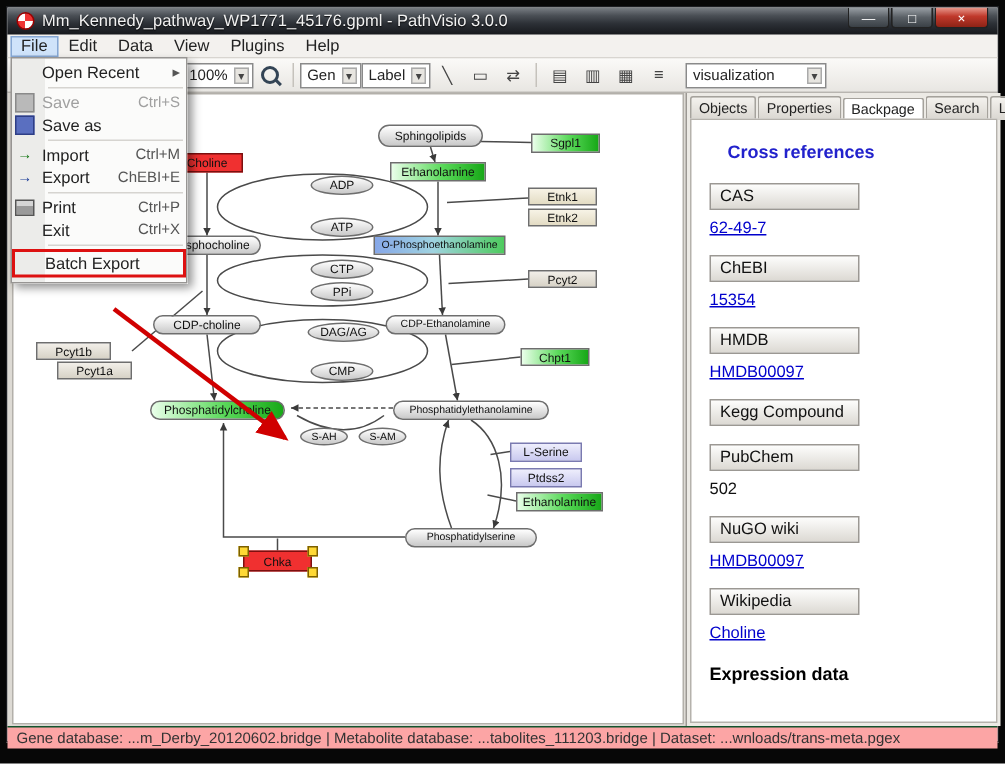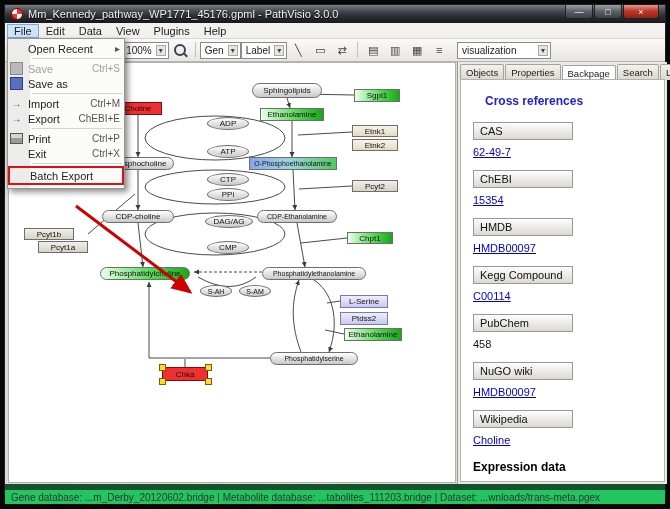--- a/index.html
+++ b/index.html
@@ -81,21 +81,21 @@
   .panel{position:absolute;left:2px;right:2px;top:17px;bottom:2px;background:#fff;border:1px solid #b5b2ac;
          padding:8px 12px;box-sizing:border-box;overflow:hidden;}
   .xref-heading{color:#2222cc;font-weight:bold;font-size:12px;margin:6px 0 2px 12px;}
   .xref-header{display:inline-block;min-width:86px;margin-top:12px;padding:2px 6px;font-size:11px;color:#111;
                background:linear-gradient(#fdfdfc,#dcd9d3);border:1px solid #9b9893;}
   .xref-value{display:block;margin-top:6px;font-size:11px;color:#0000cc;text-decoration:underline;}
   .xref-value.plain{color:#111;text-decoration:none;}
   .xref-footer{font-weight:bold;font-size:12px;color:#000;margin-top:14px;}
 
   
-  .statusbar{height:14px;background:#22c55e;border-top:6px solid #14532d;display:flex;align-items:center;
+  .statusbar{height:14px;background:#fca5a5;border-top:1px solid #14532d;display:flex;align-items:center;
              padding:0 6px;font-size:10px;color:#333;white-space:nowrap;overflow:hidden;}
 
   
   .menu-popup{position:absolute;left:2px;top:33px;width:116px;z-index:40;
               background:linear-gradient(to right,#ececea 0,#ececea 22px,#fbfbfa 22px);
               border:1px solid #979593;box-shadow:3px 3px 6px rgba(0,0,0,.45);padding:2px 0;}
   .menu-item{height:15px;display:flex;align-items:center;font-size:11px;color:#222;padding:0 4px 0 2px;position:relative;}
   .menu-item .mi{width:13px;display:flex;justify-content:center;margin-right:5px;}
   .menu-item .lbl{flex:1;}
   .menu-item .sc{color:#555;font-size:10px;}
@@ -258,24 +258,23 @@
         <div class="xref-header">CAS</div>
         <a class="xref-value">62-49-7</a>
 
         <div class="xref-header">ChEBI</div>
         <a class="xref-value">15354</a>
 
         <div class="xref-header">HMDB</div>
         <a class="xref-value">HMDB00097</a>
 
         <div class="xref-header">Kegg Compound</div>
-        <a class="xref-value">C00114</a>
 
         <div class="xref-header">PubChem</div>
-        <span class="xref-value plain">458</span>
+        <span class="xref-value plain">502</span>
 
         <div class="xref-header">NuGO wiki</div>
         <a class="xref-value">HMDB00097</a>
 
         <div class="xref-header">Wikipedia</div>
         <a class="xref-value">Choline</a>
 
         <div class="xref-footer">Expression data</div>
       </div>
     </div>

